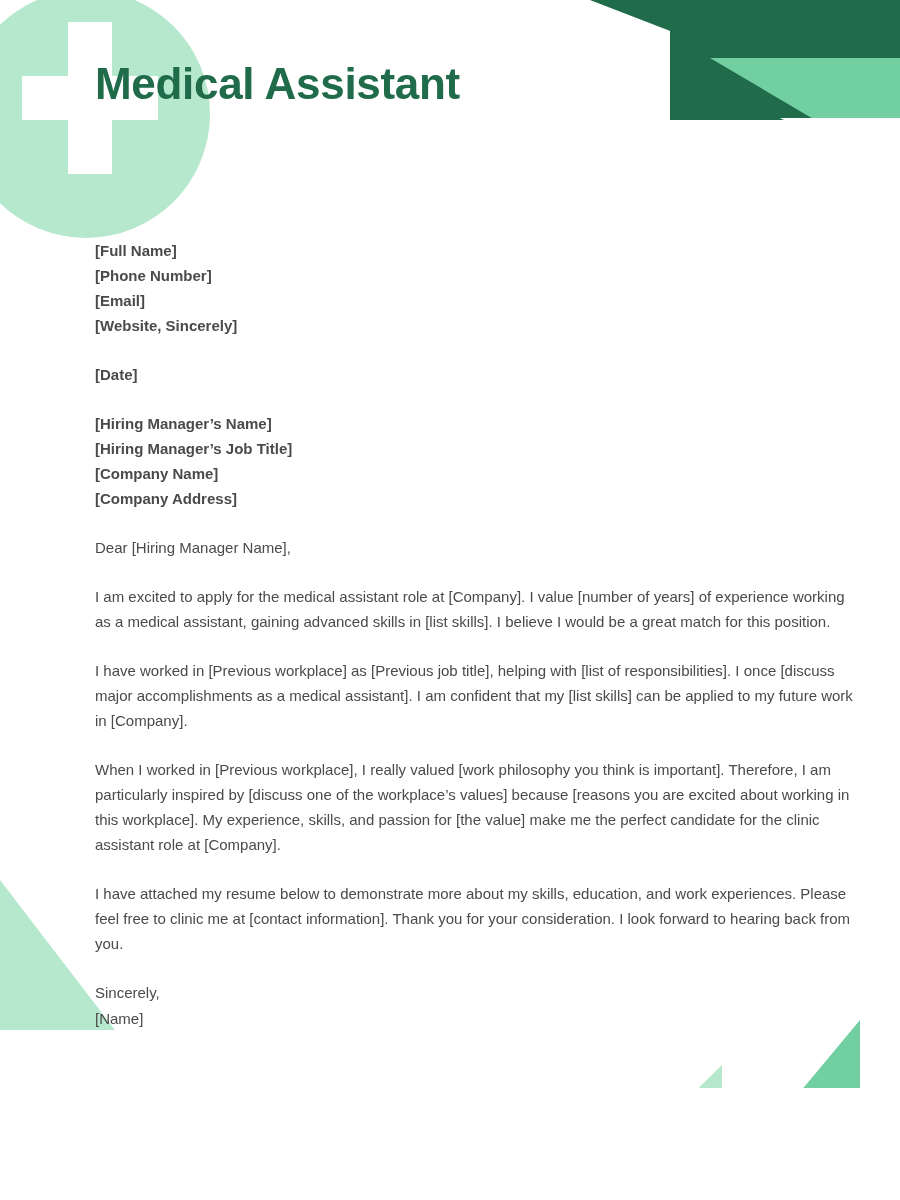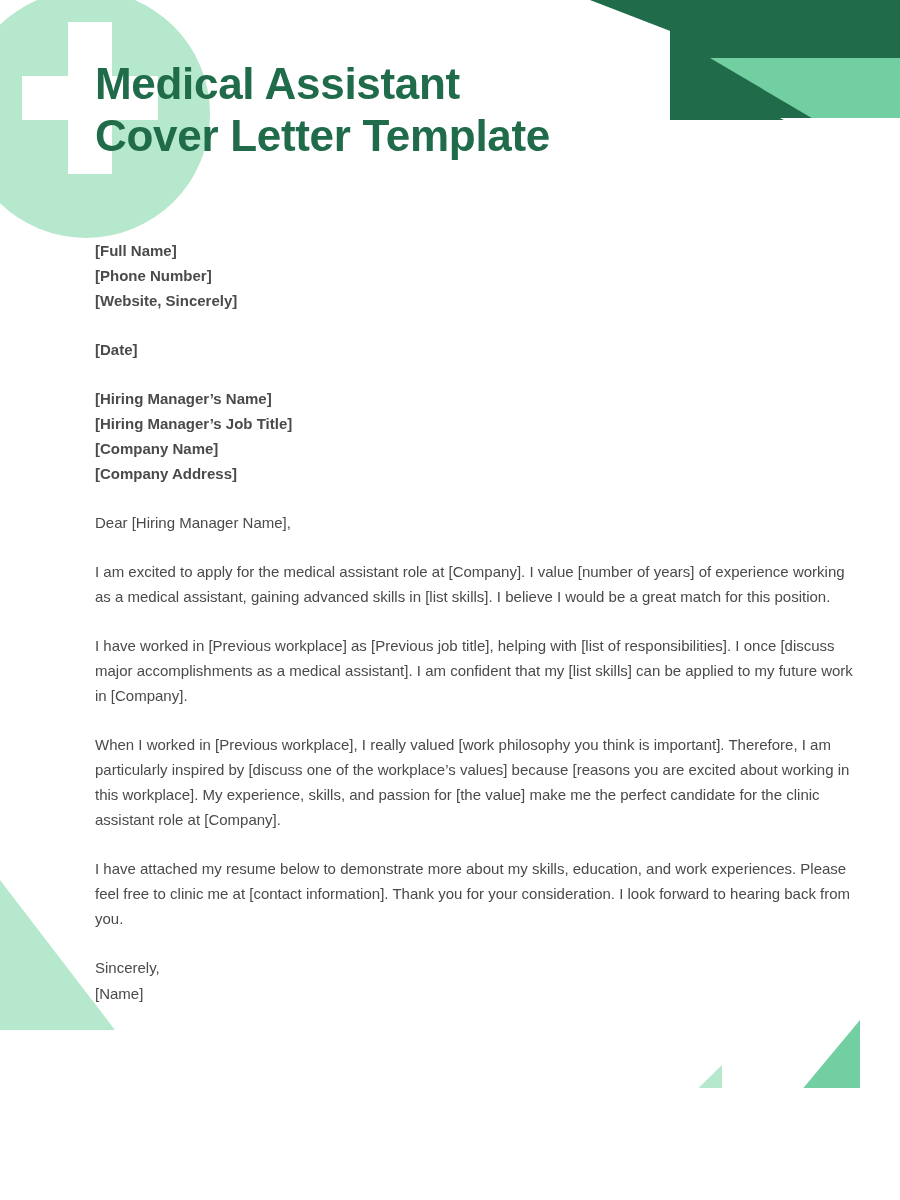--- a/index.html
+++ b/index.html
@@ -213,28 +213,28 @@
   <div class="deco bl-dark"></div>
   <div class="deco bl-dark-sq"></div>
 
   <div class="deco br-mint-lt"></div>
   <div class="deco br-mint"></div>
   <div class="deco br-dark"></div>
   <div class="deco br-dark-sq"></div>
 
   <div class="title-block">
     <div class="title-line">Medical Assistant</div>
-    <div class="title-line">Cover Letter Template</div>
   </div>
 
   <div class="letter">
 
     <div class="block">
       <div class="meta-line">[Full Name]</div>
       <div class="meta-line">[Phone Number]</div>
+      <div class="meta-line">[Email]</div>
       <div class="meta-line">[Website, Sincerely]</div>
     </div>
 
     <div class="block">
       <div class="meta-line">[Date]</div>
     </div>
 
     <div class="block">
       <div class="meta-line">[Hiring Manager’s Name]</div>
       <div class="meta-line">[Hiring Manager’s Job Title]</div>

